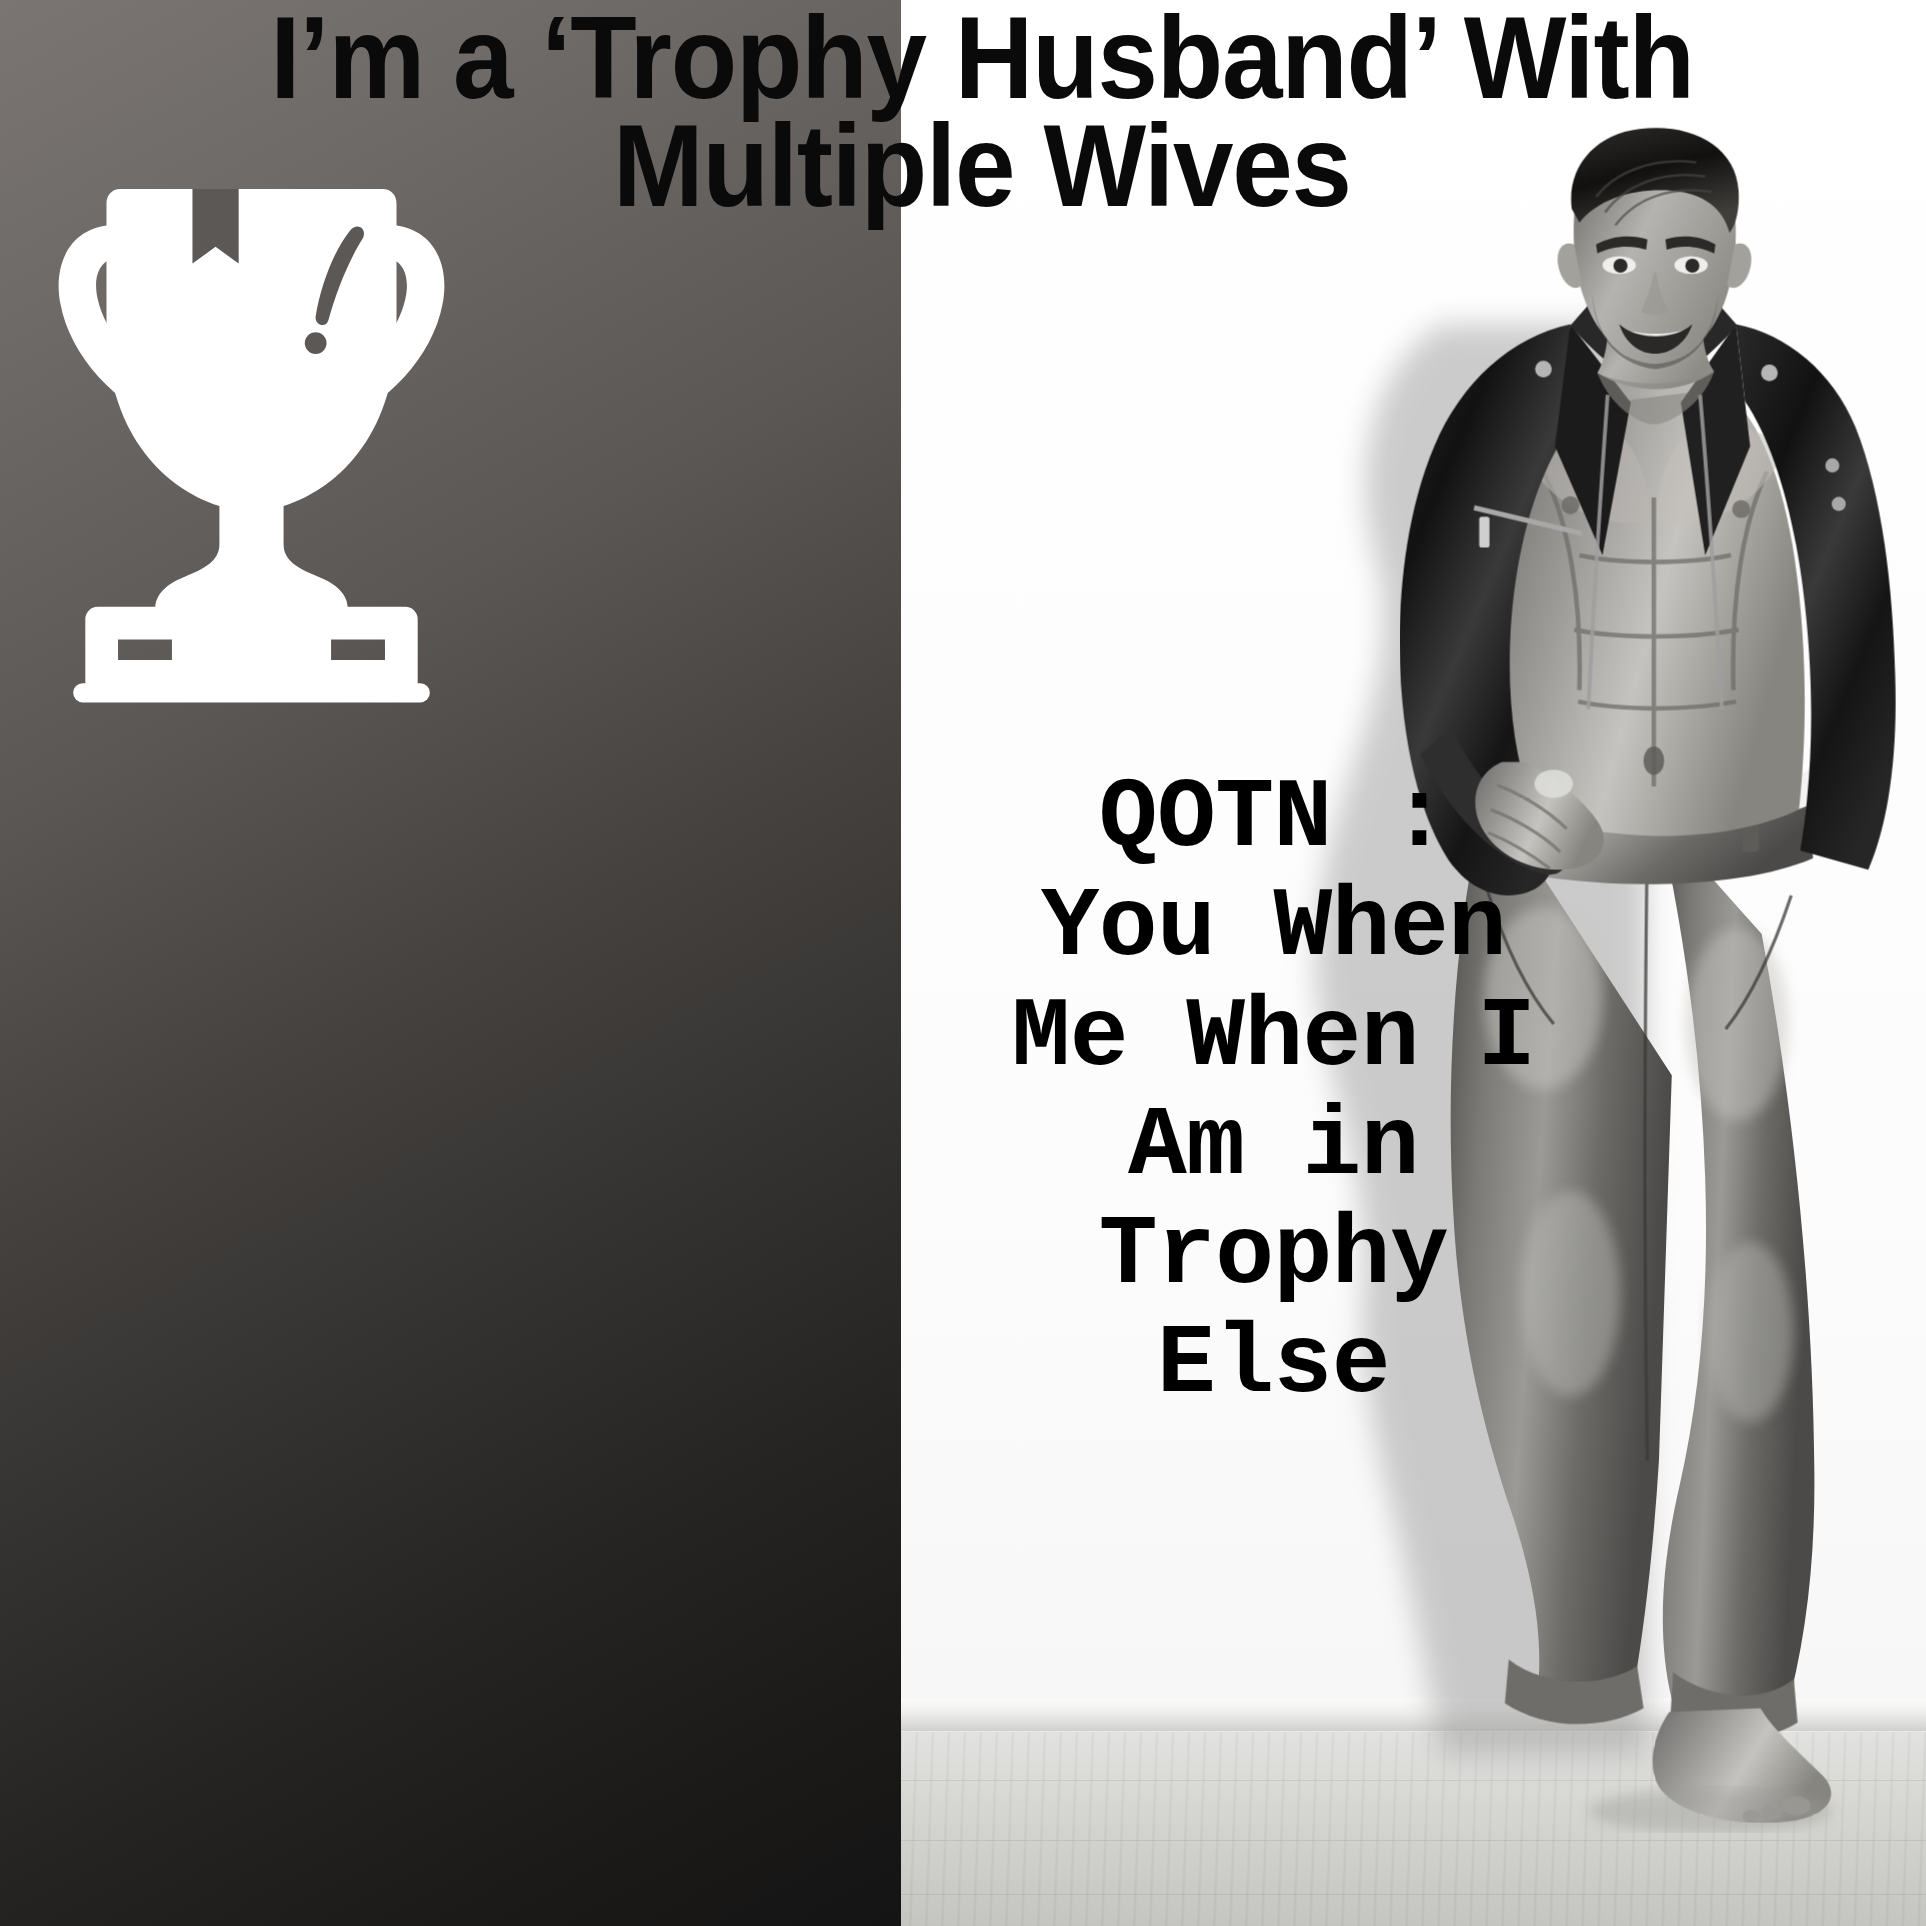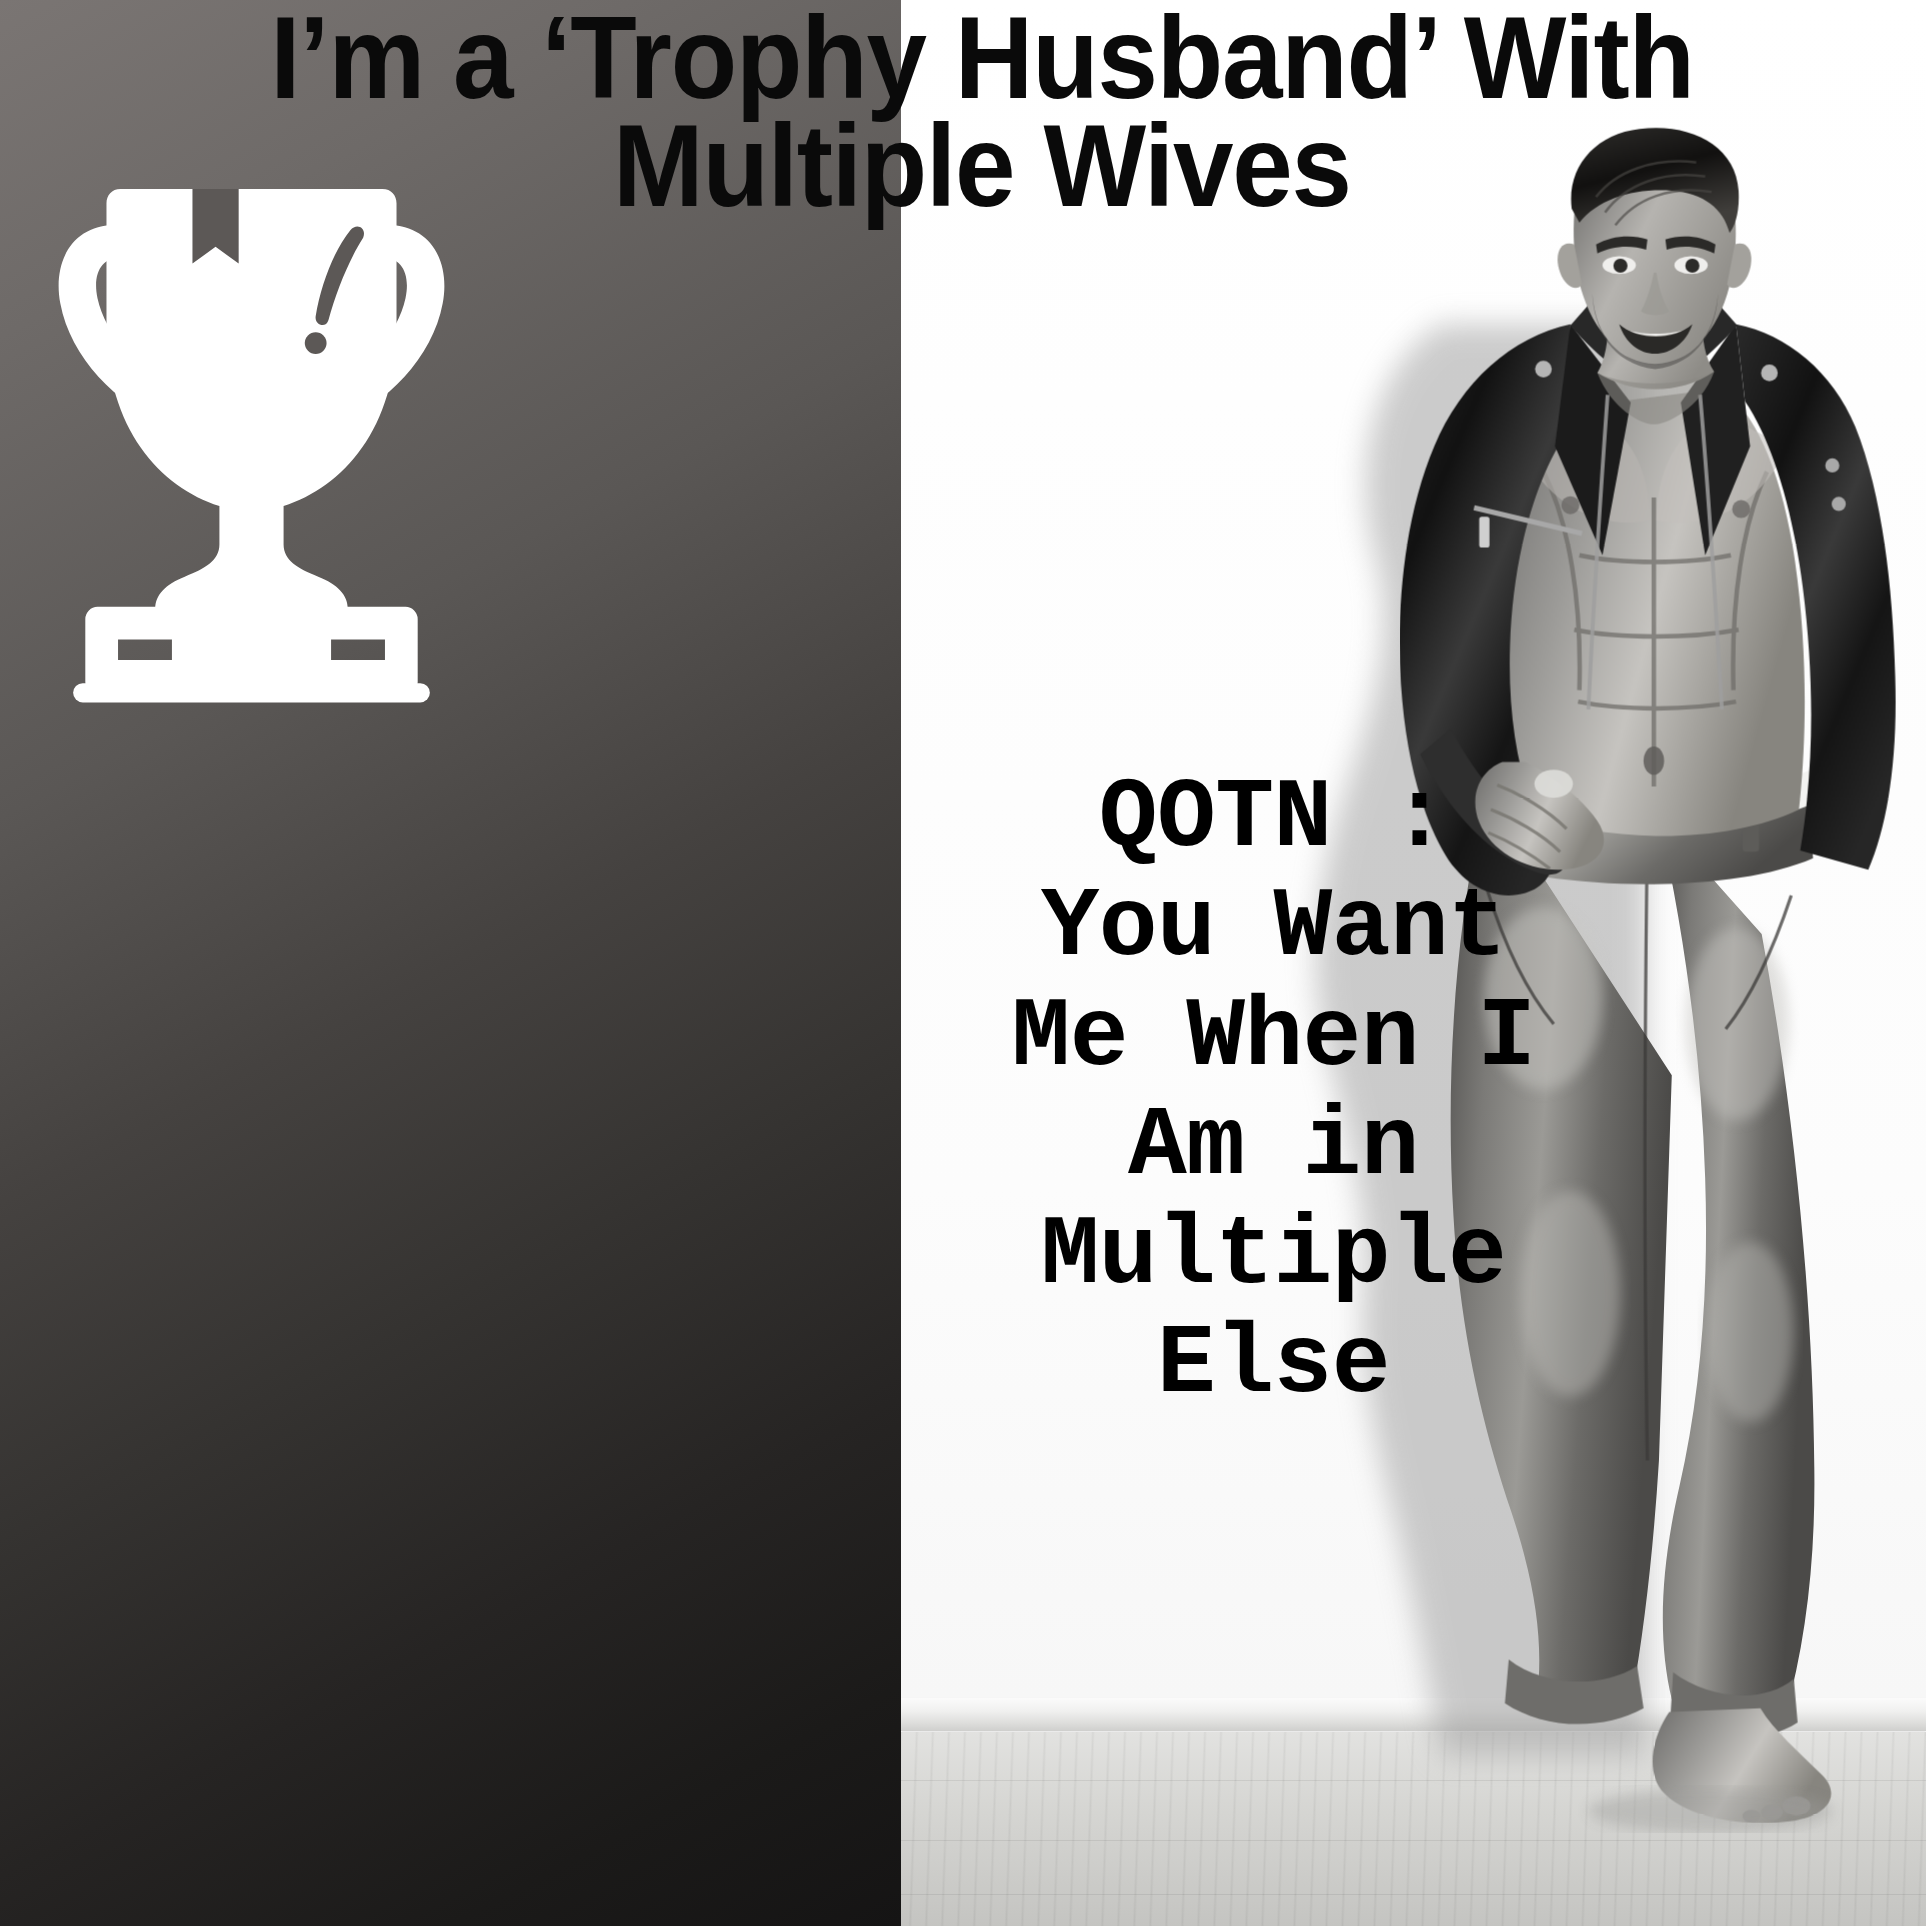--- a/index.html
+++ b/index.html
@@ -396,24 +396,24 @@
                  C 942 392, 970 336, 972 282
                  C 966 352, 930 388, 874 392
                  C 818 388, 782 352, 776 282 Z" fill="#4d4b48" opacity="0.55"></path>
       </svg>
     </div>
 
   </div>
 
   <div class="question">
     <span>QOTN :</span>
-    <span>You Want</span>
+    <span>You When</span>
     <span>Me When I</span>
     <span>Am in</span>
-    <span>Multiple</span>
+    <span>Trophy</span>
     <span>Else</span>
   </div>
 
   <div class="title">
     <span>I’m a ‘Trophy Husband’ With</span>
     <span>Multiple Wives</span>
   </div>
 
 </div>
 

